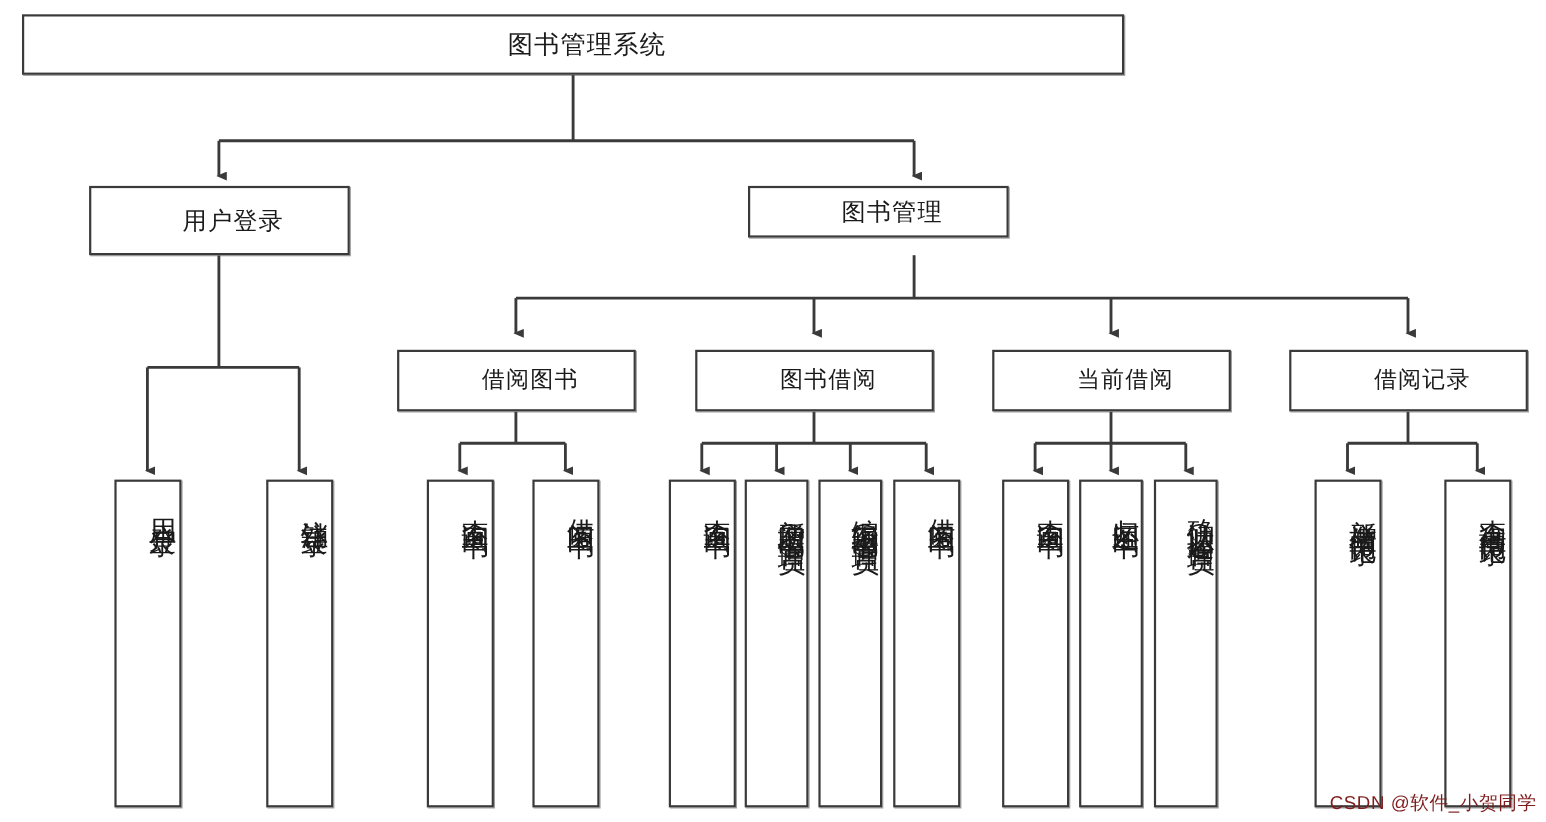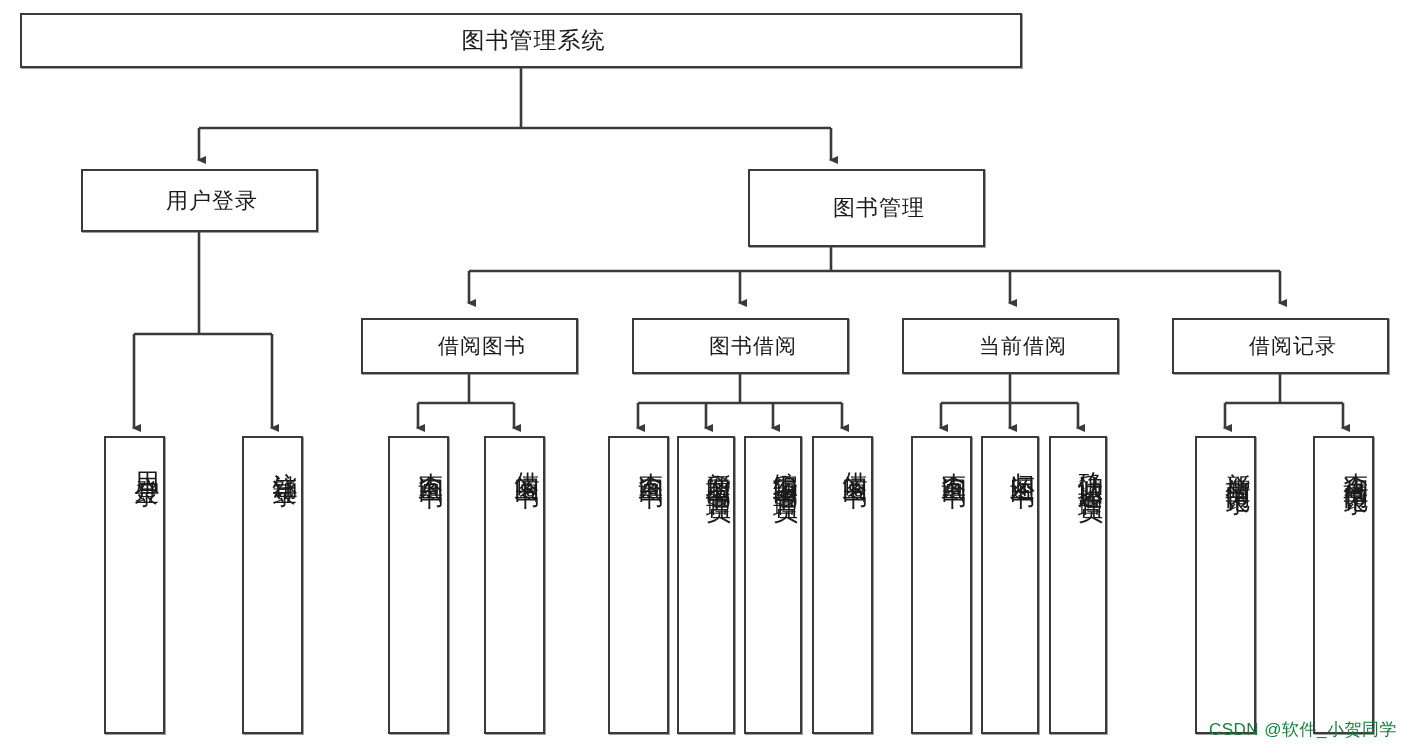--- a/index.html
+++ b/index.html
@@ -43,21 +43,21 @@
     font-size:25px;
     line-height:1.0;
     letter-spacing:4px;
     white-space:nowrap;
   }
 
   .watermark{
     position:absolute;
     right:8px;bottom:6px;
     font-size:17px;
-    color:#15803d;
+    color:#7f1d1d;
     letter-spacing:.5px;
     white-space:nowrap;
     pointer-events:none;
   }
 </style>
 </head>
 <body>
 
 <div id="stage">
 
@@ -111,21 +111,21 @@
     </g>
   </svg>
 
   <div class="node h" style="left:20px;top:13px;width:1002px;height:55px;">
     <span class="lbl">图书管理系统</span>
   </div>
 
   <div class="node lvl2" style="left:81px;top:169px;width:237px;height:63px;">
     <span class="lbl">用户登录</span>
   </div>
-  <div class="node lvl2" style="left:748px;top:169px;width:237px;height:78px;">
+  <div class="node lvl2" style="left:680px;top:169px;width:237px;height:47px;">
     <span class="lbl">图书管理</span>
   </div>
 
   <div class="node lvl3" style="left:361px;top:318px;width:217px;height:56px;">
     <span class="lbl">借阅图书</span>
   </div>
   <div class="node lvl3" style="left:632px;top:318px;width:217px;height:56px;justify-content:center;">
     <span class="lbl">图书借阅</span>
   </div>
   <div class="node lvl3" style="left:902px;top:318px;width:217px;height:56px;align-items:center;">

